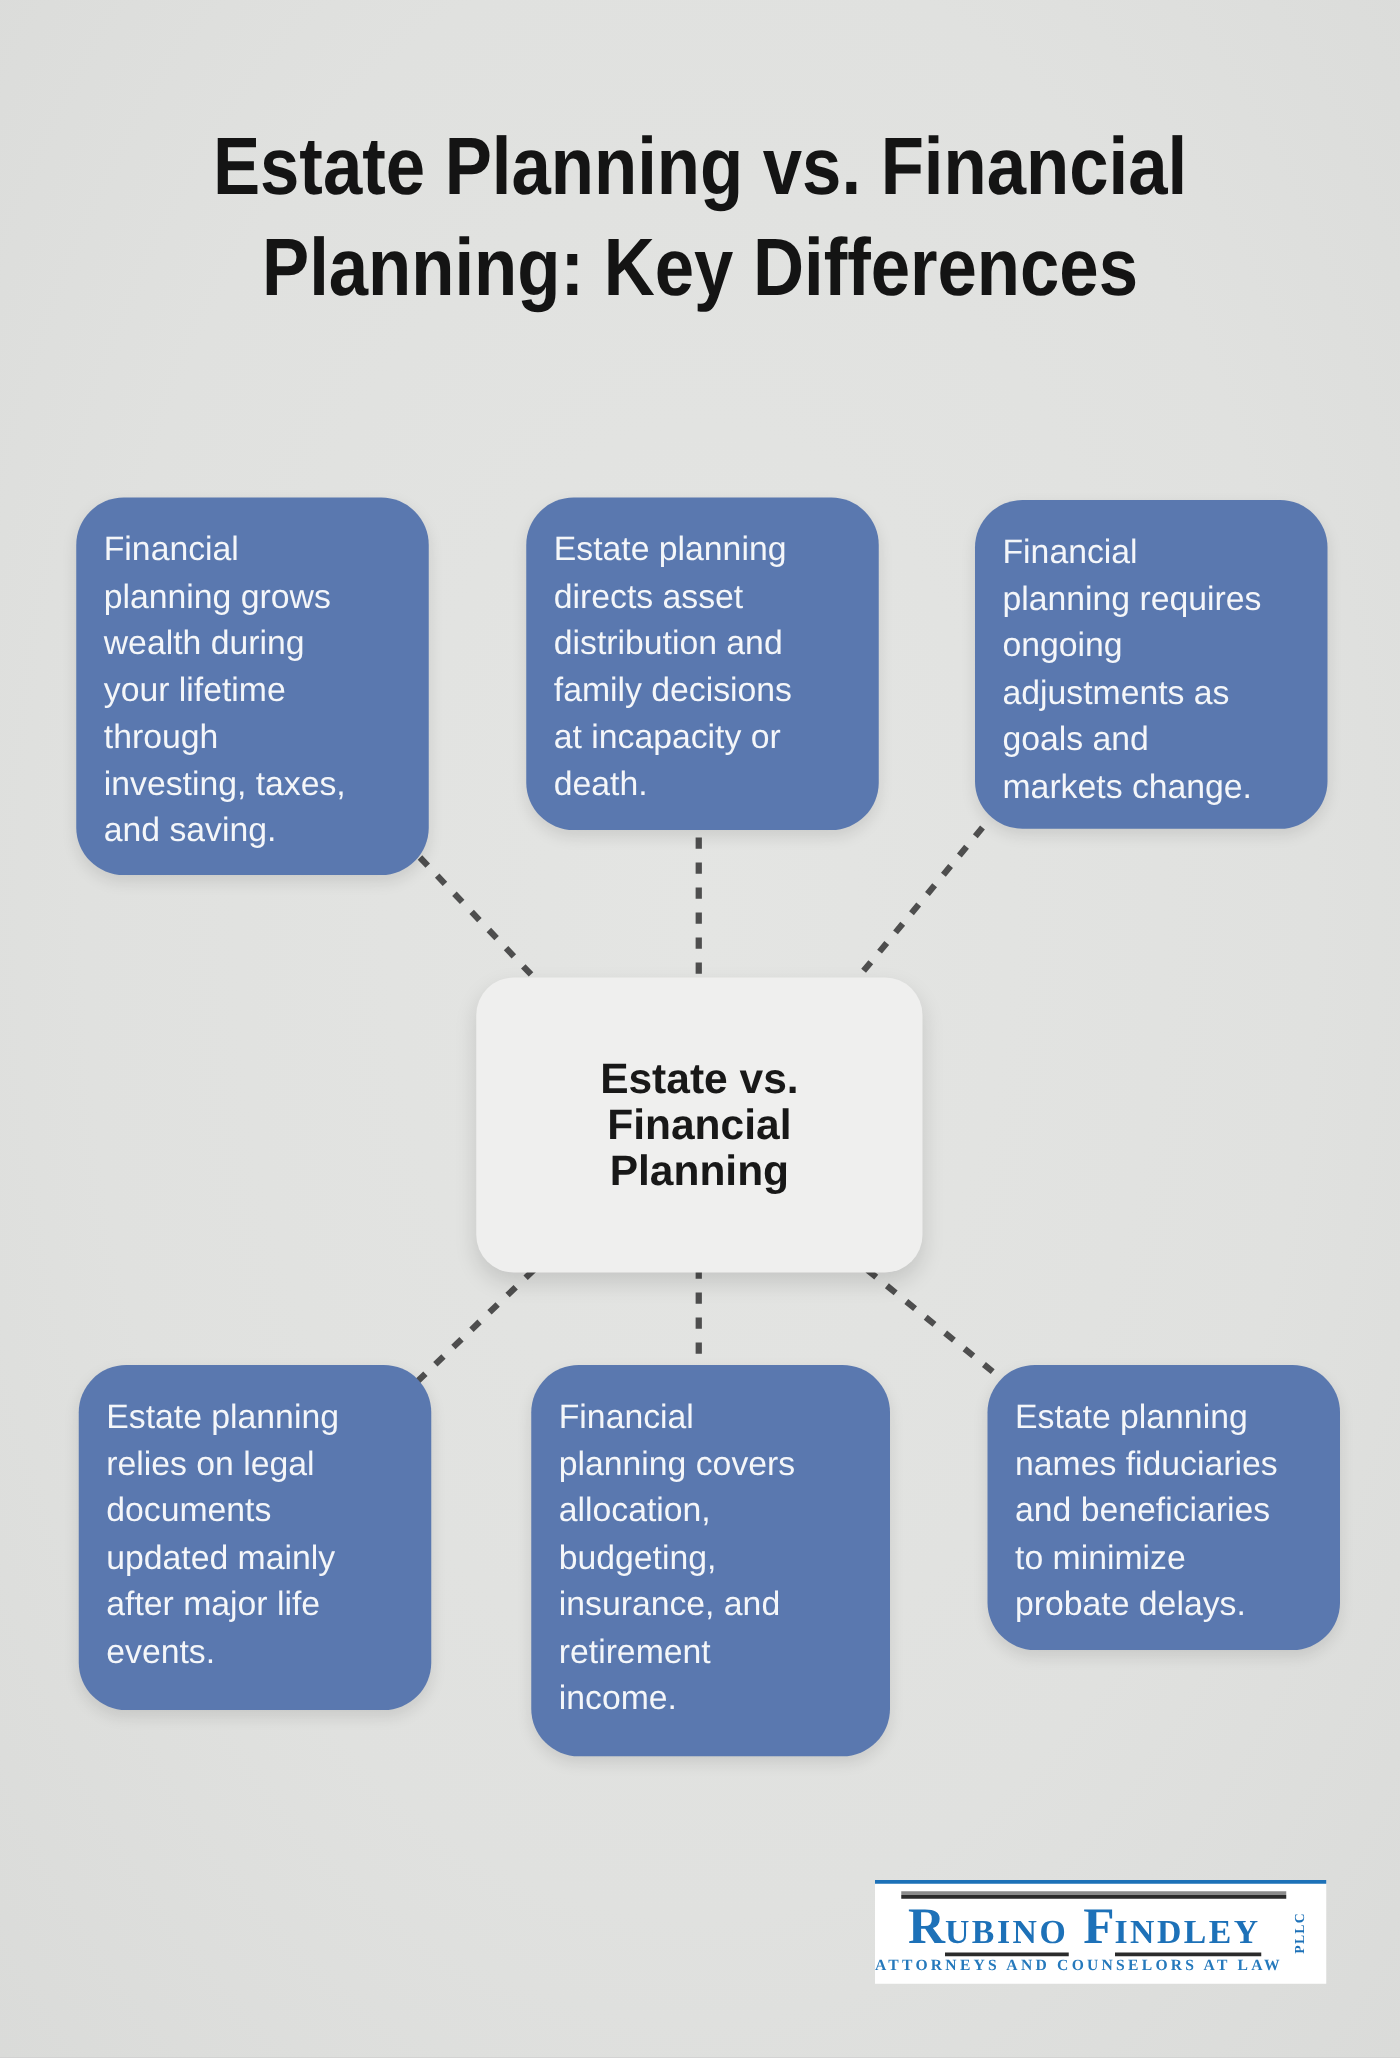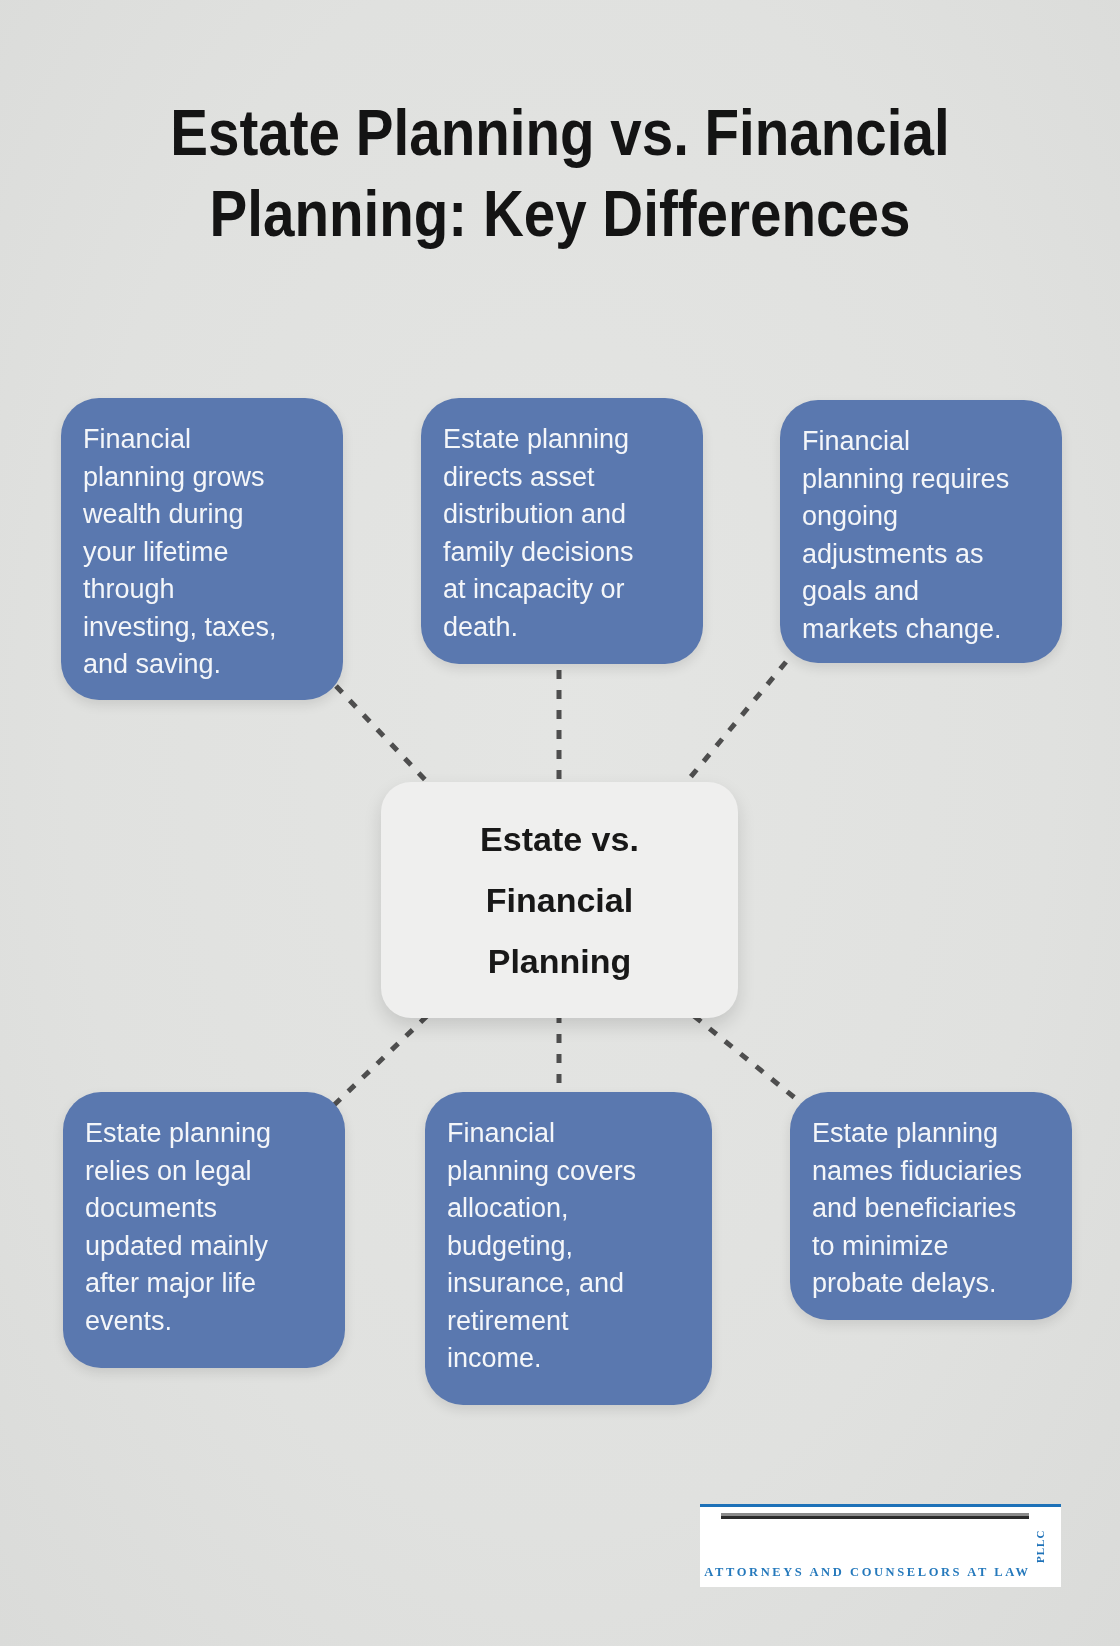--- a/index.html
+++ b/index.html
@@ -71,21 +71,21 @@
     position:absolute;
     left:381px;top:782px;width:357px;height:236px;
     background:var(--center-fill,#efefee);
     border-radius:30px;
     box-shadow:0 8px 18px rgba(0,0,0,0.13);
     display:flex;align-items:center;justify-content:center;
   }
   .center-node .label{
     text-align:center;
     font-size:34px;
-    line-height:61px;
+    line-height:37px;
     font-weight:700;
     color:var(--center-text,#181818);
     white-space:pre-line;
   }
   
   .logo{
     position:absolute;
     left:700px;top:1504px;width:361px;height:83px;
     background:#ffffff;
     border-top:3px solid var(--logo-blue,#1d71b8);
@@ -124,21 +124,21 @@
     font-family:"Liberation Serif", serif;
     font-weight:700;
     font-size:11px;
     letter-spacing:1px;
     color:var(--logo-blue,#1d71b8);
     text-align:center;
   }
   .logo-tagline{
     position:absolute;
     left:0;right:26px;bottom:7px;
-    text-align:center;
+    text-align:left;
     font-family:"Liberation Serif", serif;
     font-weight:700;
     font-size:12.5px;
     letter-spacing:2.6px;
     color:#2579bc;
     white-space:nowrap;
     margin-top:35px;
   }
 </style>
 </head>
@@ -209,17 +209,18 @@
   </div>
 
   <div class="center-node">
     <div class="label">Estate vs.
 Financial
 Planning</div>
   </div>
 
   <div class="logo">
     <div class="logo-rule-top"></div>
+    <div class="logo-name"><span class="ini">R</span><span class="rest">UBINO</span><span class="word-gap"></span><span class="ini">F</span><span class="rest">INDLEY</span></div>
     <div class="logo-pllc">PLLC</div>
     <div class="logo-tagline">ATTORNEYS AND COUNSELORS AT LAW</div>
   </div>
 
 </div>
 
 </body></html>

